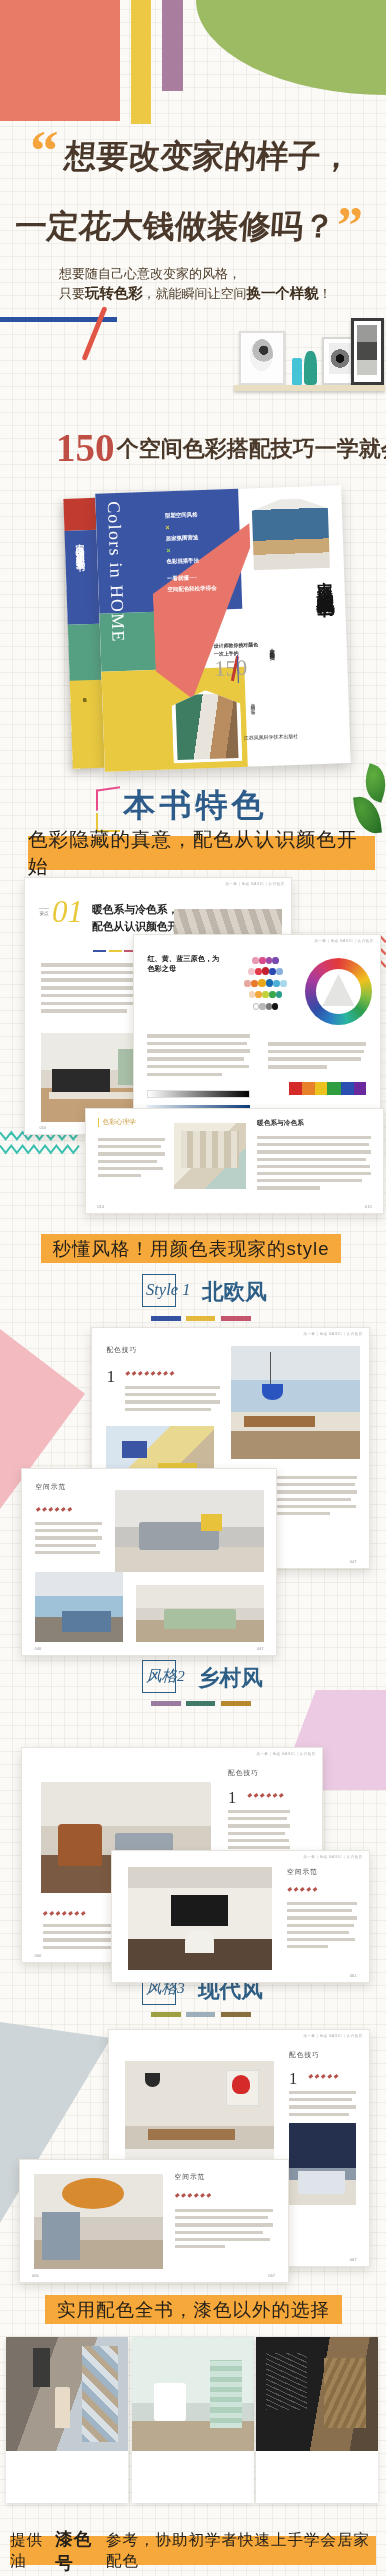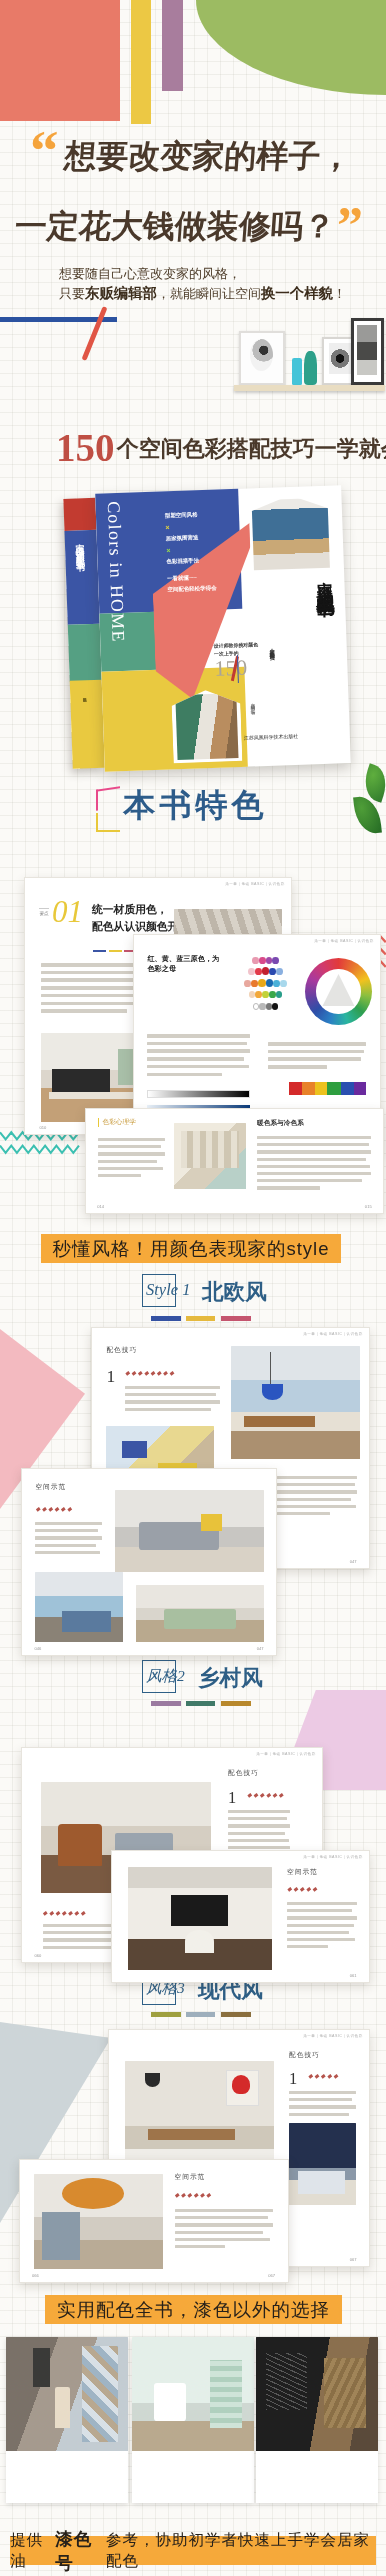--- a/index.html
+++ b/index.html
@@ -58,21 +58,21 @@
   <div class="abs" style="left:162px;top:0;width:20.6px;height:91px;background:#a87d9d"></div>
   <div class="abs" style="left:196px;top:0;width:191px;height:95px;background:#9cbb62;border-radius:0 0 0 100%"></div>
 
   <div class="abs serif" style="left:30px;top:122px;font-size:57px;font-weight:700;color:#f5a43c;line-height:1">“</div>
   <div class="abs ctr" style="left:31px;top:135px;width:355px;height:43px;font-size:32px;font-weight:900;color:#4a392b;transform:skewX(-4deg);white-space:nowrap">想要改变家的样子，</div>
   <div class="abs ctr" style="left:0;top:205px;width:350px;height:44px;font-size:32px;font-weight:900;color:#4a392b;transform:skewX(-4deg);white-space:nowrap">一定花大钱做装修吗？</div>
   <div class="abs serif" style="left:337px;top:200px;font-size:52px;font-weight:700;color:#f5a43c;line-height:1">”</div>
 
   <div class="abs serif" style="left:59px;top:265px;font-size:13px;color:#4f3e2b">想要随自己心意改变家的风格，</div>
   <div class="abs serif" style="left:59px;top:284px;font-size:13px;color:#4f3e2b">
-    <span>只要</span><b style="font-size:14.4px;color:#3c2d1c">东贩编辑部</b><span>，就能瞬间让空间</span><b style="font-size:14.4px;color:#3c2d1c">换一个样貌</b><span>！</span>
+    <span>只要</span><b style="font-size:14.4px;color:#3c2d1c">玩转色彩</b><span>，就能瞬间让空间</span><b style="font-size:14.4px;color:#3c2d1c">换一个样貌</b><span>！</span>
   </div>
 
   <div class="abs" style="left:0;top:317px;width:117px;height:4.6px;background:#2b52a0"></div>
   <div class="abs" style="left:92px;top:305px;width:5.2px;height:57px;background:#e05545;border-radius:2.6px;transform:rotate(22deg)"></div>
 
   <div class="abs" style="left:234px;top:317px;width:151px;height:75px">
     <div class="abs" style="left:5.2px;top:14.4px;width:46px;height:54px;background:#fdfdfd;border:2.6px solid #e0dedb;box-shadow:0 1px 2.6px rgba(0,0,0,.15)">
       <i class="abs" style="left:9.3px;top:5.2px;width:23px;height:32px;border-radius:50%;background:radial-gradient(circle at 60% 35%,#333 0 18%,#bbb 19% 45%,#f2f2f2 46%)"></i>
     </div>
     <div class="abs" style="left:58px;top:41px;width:10.3px;height:27px;background:#45c4d8;border-radius:2.1px 2.1px 1.5px 1.5px"></div>
@@ -138,27 +138,28 @@
     </div>
   </div>
 
   <i class="abs" style="left:96px;top:788px;width:24px;height:20.6px;border-left:2.1px solid #e84a8a;border-top:2.1px solid #e84a8a;transform:skewY(-8deg)"></i>
   <i class="abs" style="left:96px;top:813px;width:24px;height:18.5px;border-left:2.1px solid #e8c83a;border-bottom:2.1px solid #e8c83a"></i>
   <div class="abs serif ctr" style="left:108px;top:785px;width:175px;height:41px;font-size:32px;font-weight:700;color:#2d5c8a;letter-spacing:4.1px">本书特色</div>
   <div class="abs" style="left:351px;top:766px;width:36px;height:72px">
     <i class="abs" style="left:13.4px;top:0;width:23px;height:34px;background:radial-gradient(ellipse at 30% 30%,#5fae3e,#2f7a2c);border-radius:0 80% 0 80%;transform:rotate(18deg)"></i>
     <i class="abs" style="left:4.1px;top:30px;width:25px;height:38px;background:radial-gradient(ellipse at 30% 30%,#4f9e38,#246a24);border-radius:0 80% 0 80%;transform:rotate(-6deg)"></i>
   </div>
+  <div class="abs banner" style="left:28px;top:836px;width:347px;height:34px;font-size:19.6px">色彩隐藏的真意，配色从认识颜色开始</div>
 
   <div class="page" style="left:24px;top:877px;width:268px;height:258px;z-index:1">
     <span class="chap">第一章｜基础 BASIC｜认识色彩</span>
     <span class="abs" style="left:14.4px;top:30px;font-size:4.6px;color:#777;border-top:0.5px solid #ccc;padding-top:1.5px">要点</span>
     <span class="abs serif" style="left:27px;top:15.5px;font-size:31px;font-style:italic;color:#e8c83a">01</span>
     <div class="abs serif" style="left:67px;top:23px;font-size:10.8px;font-weight:700;color:#222;line-height:1.6">
-      <span>统一材质用色，</span><br><span>配色从认识颜色开始</span>
+      <span>暖色系与冷色系，</span><br><span>配色从认识颜色开始</span>
     </div>
     <div class="abs" style="left:68px;top:67px">
       <i style="display:inline-block;width:13.4px;height:2.1px;background:#3b55a5"></i>
       <i style="display:inline-block;width:13.4px;height:2.1px;background:#e8c83a"></i>
       <i style="display:inline-block;width:13.4px;height:2.1px;background:#c4556e"></i>
     </div>
     <div class="abs" style="left:15.5px;top:81px;width:124px">
       <i class="tl" style="width:96%"></i>
         <i class="tl" style="width:100%"></i>
         <i class="tl" style="width:98%"></i>

